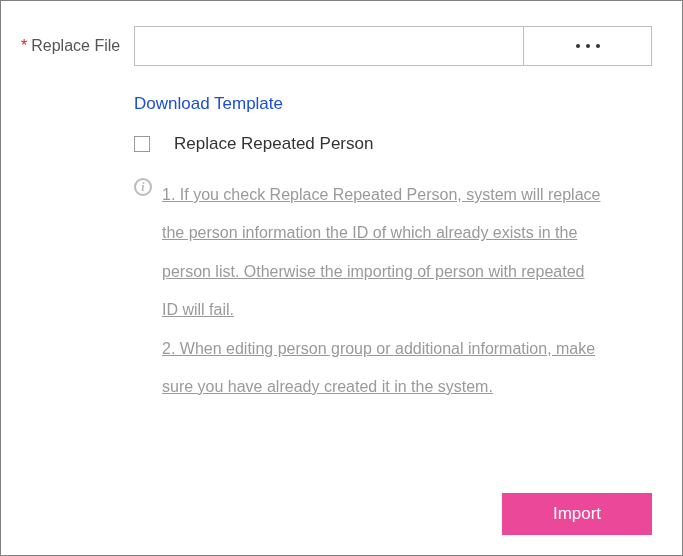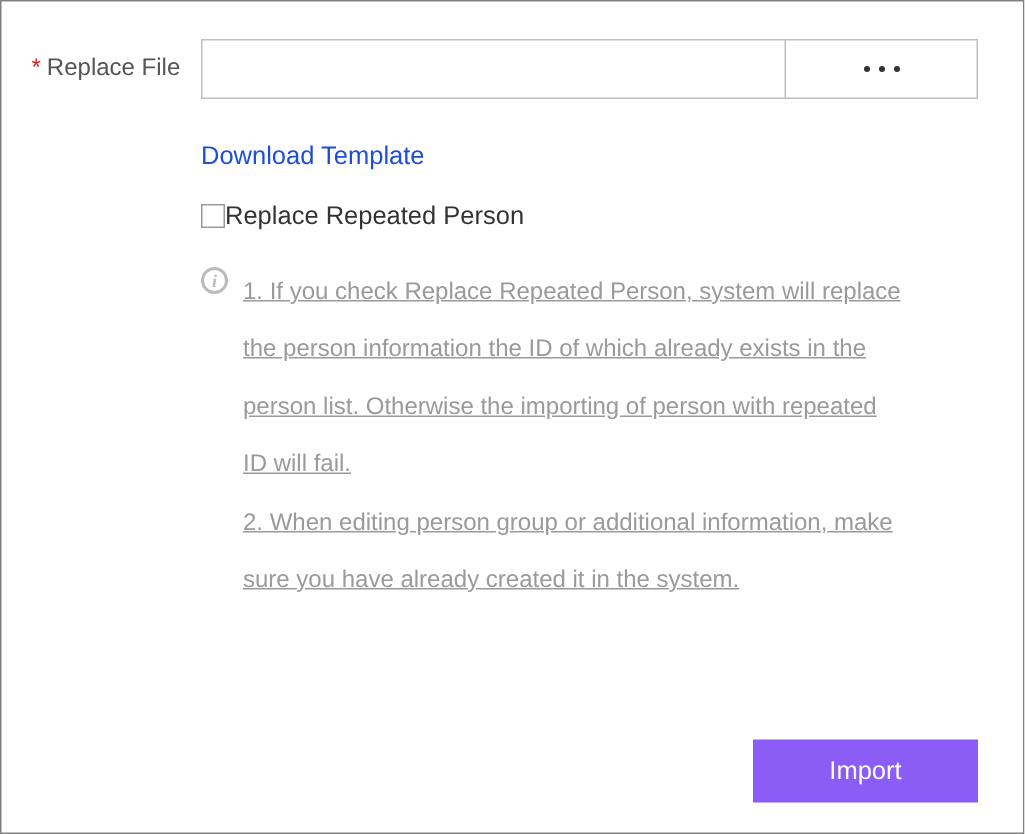--- a/index.html
+++ b/index.html
@@ -75,21 +75,21 @@
     .link-download {
       color: #1d4ed8;
       font-size: 17px;
       text-decoration: none;
       cursor: pointer;
       display: inline-block;
     }
     .checkbox-row {
       display: flex;
       align-items: center;
-      gap: 0;
+      gap: 24px;
       margin-top: 20px;
     }
     .checkbox {
       width: 16px;
       height: 16px;
       border: 1px solid #999;
       background: #fff;
       cursor: pointer;
       flex-shrink: 0;
     }
@@ -127,21 +127,21 @@
       text-decoration: underline;
     }
     .footer {
       margin-top: auto;
       display: flex;
       justify-content: flex-end;
     }
     .import-btn {
       width: 150px;
       height: 42px;
-      background: #8b5cf6;
+      background: #ec4899;
       color: #fff;
       border: none;
       font-size: 17px;
       cursor: pointer;
     }
   </style>
 </head>
 <body>
 
 <div class="dialog">

